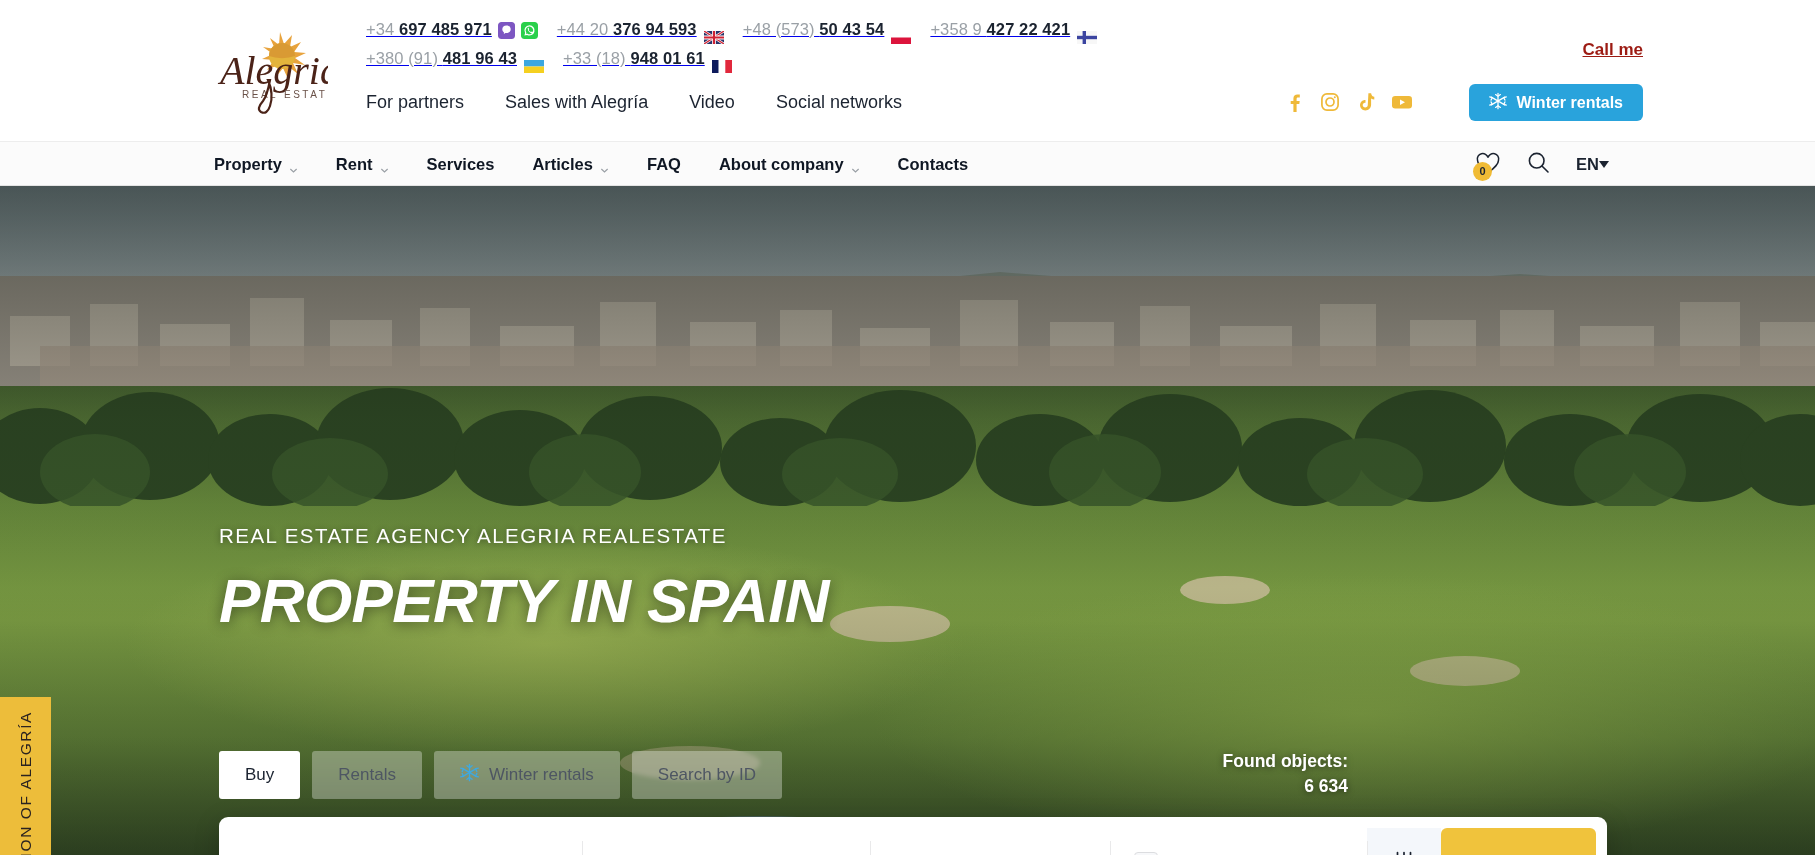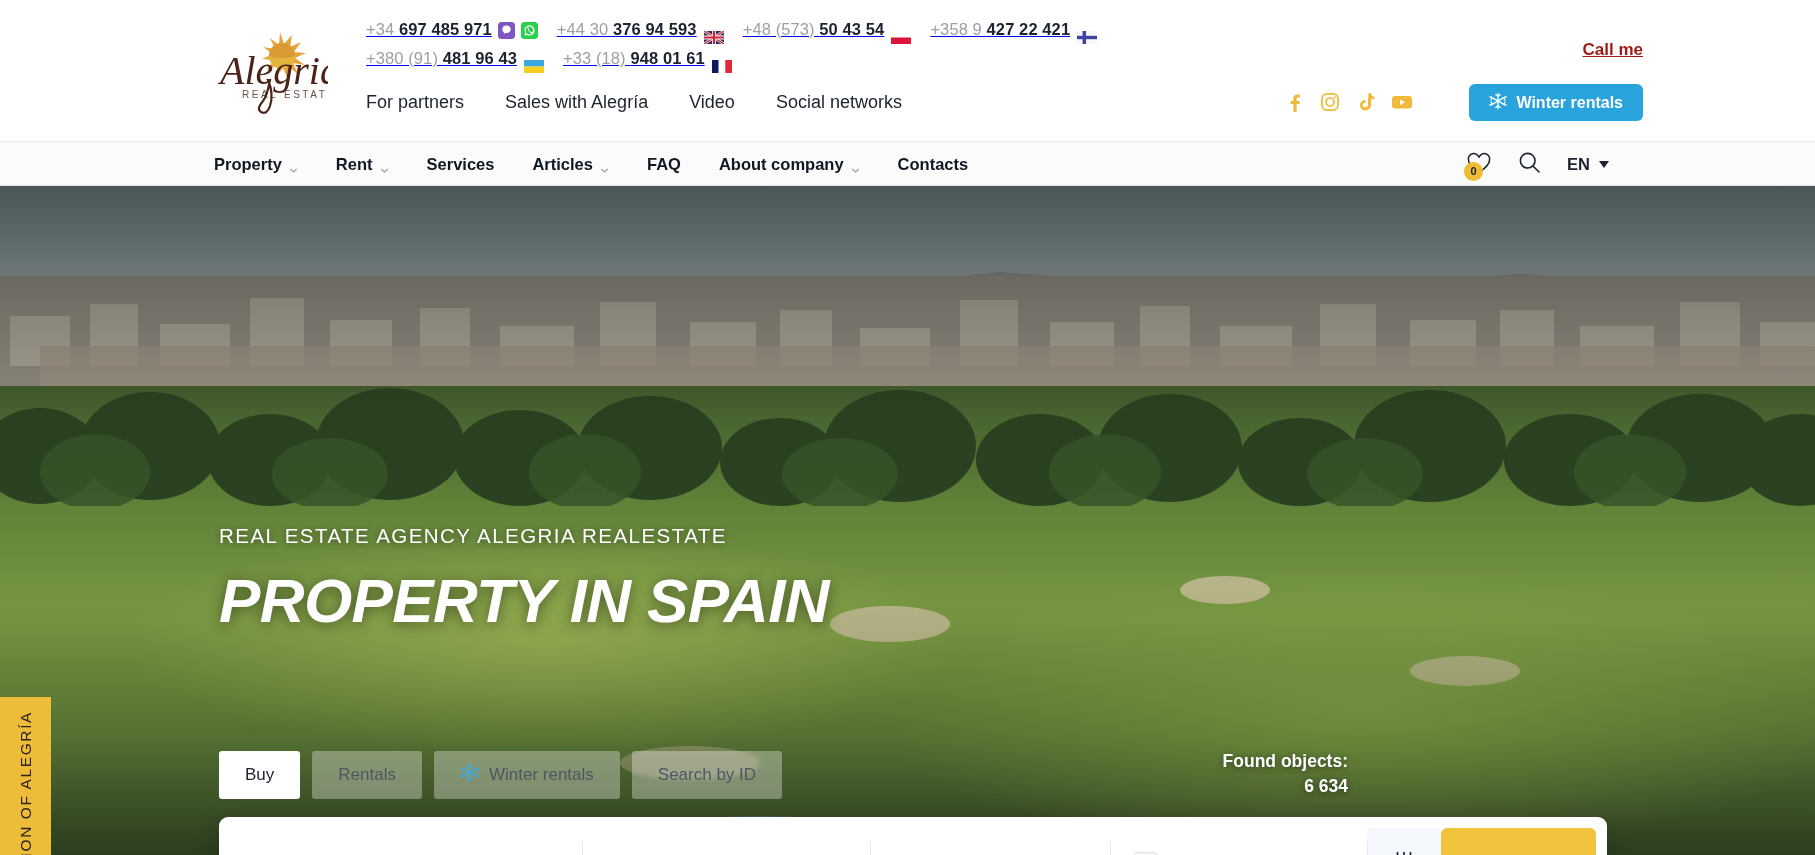--- a/index.html
+++ b/index.html
@@ -93,21 +93,21 @@
     display: flex; align-items: center; gap: 26px;
   }
   .fav { position: relative; width: 26px; height: 26px; }
   .fav-badge {
     position: absolute; left: -2px; bottom: -3px;
     width: 19px; height: 19px; border-radius: 50%;
     background: #f0bb35; color: #1b2330;
     font-size: 11px; font-weight: 700;
     display: flex; align-items: center; justify-content: center;
   }
-  .lang { display: flex; align-items: center; gap: 9px; cursor: pointer; }
+  .lang { display: flex; align-items: center; gap: 0; cursor: pointer; }
   .lang .lb { font-size: 16.5px; font-weight: 700; color: #1b2330; }
   .tri { width: 0; height: 0; border-left: 5.5px solid transparent;
          border-right: 5.5px solid transparent; border-top: 7px solid #1b2330; }
 
   
   .hero {
     position: relative; height: 669px; overflow: hidden;
     background: #2d3a2a;
   }
   .hero-bg { position: absolute; inset: 0; }
@@ -242,21 +242,21 @@
       </a>
 
       <div class="phones">
         <a class="phone" href="#"><span class="pfx">+34 </span><span class="num">697 485 971</span><span class="pico"><svg width="17" height="17" viewBox="0 0 17 17">
                 <rect width="17" height="17" rx="3.5" fill="#7d56c2"></rect>
                 <path d="M8.5 3.4c-2.6 0-4.2 1.6-4.2 3.9 0 1.3.6 2.4 1.6 3v1.6l1.5-1c.35.06.72.1 1.1.1 2.6 0 4.2-1.6 4.2-3.7S11.1 3.4 8.5 3.4z" fill="#fff"></path>
               </svg></span><span class="pico"><svg width="17" height="17" viewBox="0 0 17 17">
                 <rect width="17" height="17" rx="3.5" fill="#2ad04b"></rect>
                 <path d="M8.5 3.3a5.1 5.1 0 0 0-4.4 7.7l-.7 2.6 2.7-.7a5.1 5.1 0 1 0 2.4-9.6zm0 1.3a3.8 3.8 0 1 1-2 7.1l-.2-.1-1.3.35.35-1.3-.1-.2a3.8 3.8 0 0 1 3.25-5.85z" fill="#fff"></path>
                 <path d="M6.7 6c.1-.2.2-.2.35-.2h.3c.1 0 .22 0 .33.25l.45 1.1c.05.1.02.23-.05.33l-.25.3c-.08.1-.16.2-.07.36.1.17.42.7.9 1.12.62.55 1.14.72 1.3.8.16.08.26.07.35-.04l.4-.47c.1-.12.2-.1.33-.05l1.05.5c.13.06.21.09.24.14.03.05.03.3-.1.59-.13.29-.63.55-.87.59-.24.03-.47.14-1.6-.28-1.36-.5-2.21-1.9-2.28-1.98-.06-.09-.53-.7-.53-1.34S6.6 6.1 6.7 6z" fill="#fff"></path>
-              </svg></span></a><a class="phone" href="#"><span class="pfx">+44 30 </span><span class="num">376 94 593</span><span class="flag"><svg width="20" height="13" viewBox="0 0 20 13">
+              </svg></span></a><a class="phone" href="#"><span class="pfx">+44 20 </span><span class="num">376 94 593</span><span class="flag"><svg width="20" height="13" viewBox="0 0 20 13">
                 <rect width="20" height="13" fill="#28346a"></rect>
                 <path d="M0 0 L20 13 M20 0 L0 13" stroke="#fff" stroke-width="2.6"></path>
                 <path d="M0 0 L20 13 M20 0 L0 13" stroke="#cf2234" stroke-width="1.3"></path>
                 <path d="M10 0 V13 M0 6.5 H20" stroke="#fff" stroke-width="3.8"></path>
                 <path d="M10 0 V13 M0 6.5 H20" stroke="#cf2234" stroke-width="2.2"></path>
               </svg></span></a><a class="phone" href="#"><span class="pfx">+48 (573) </span><span class="num">50 43 54</span><span class="flag"><svg width="20" height="13" viewBox="0 0 20 13">
                 <rect width="20" height="6.5" fill="#fff"></rect>
                 <rect y="6.5" width="20" height="6.5" fill="#dc143c"></rect>
               </svg></span></a><a class="phone" href="#"><span class="pfx">+358 9 </span><span class="num">427 22 421</span><span class="flag"><svg width="20" height="13" viewBox="0 0 20 13">
                 <rect width="20" height="13" fill="#f7f7f7"></rect>

